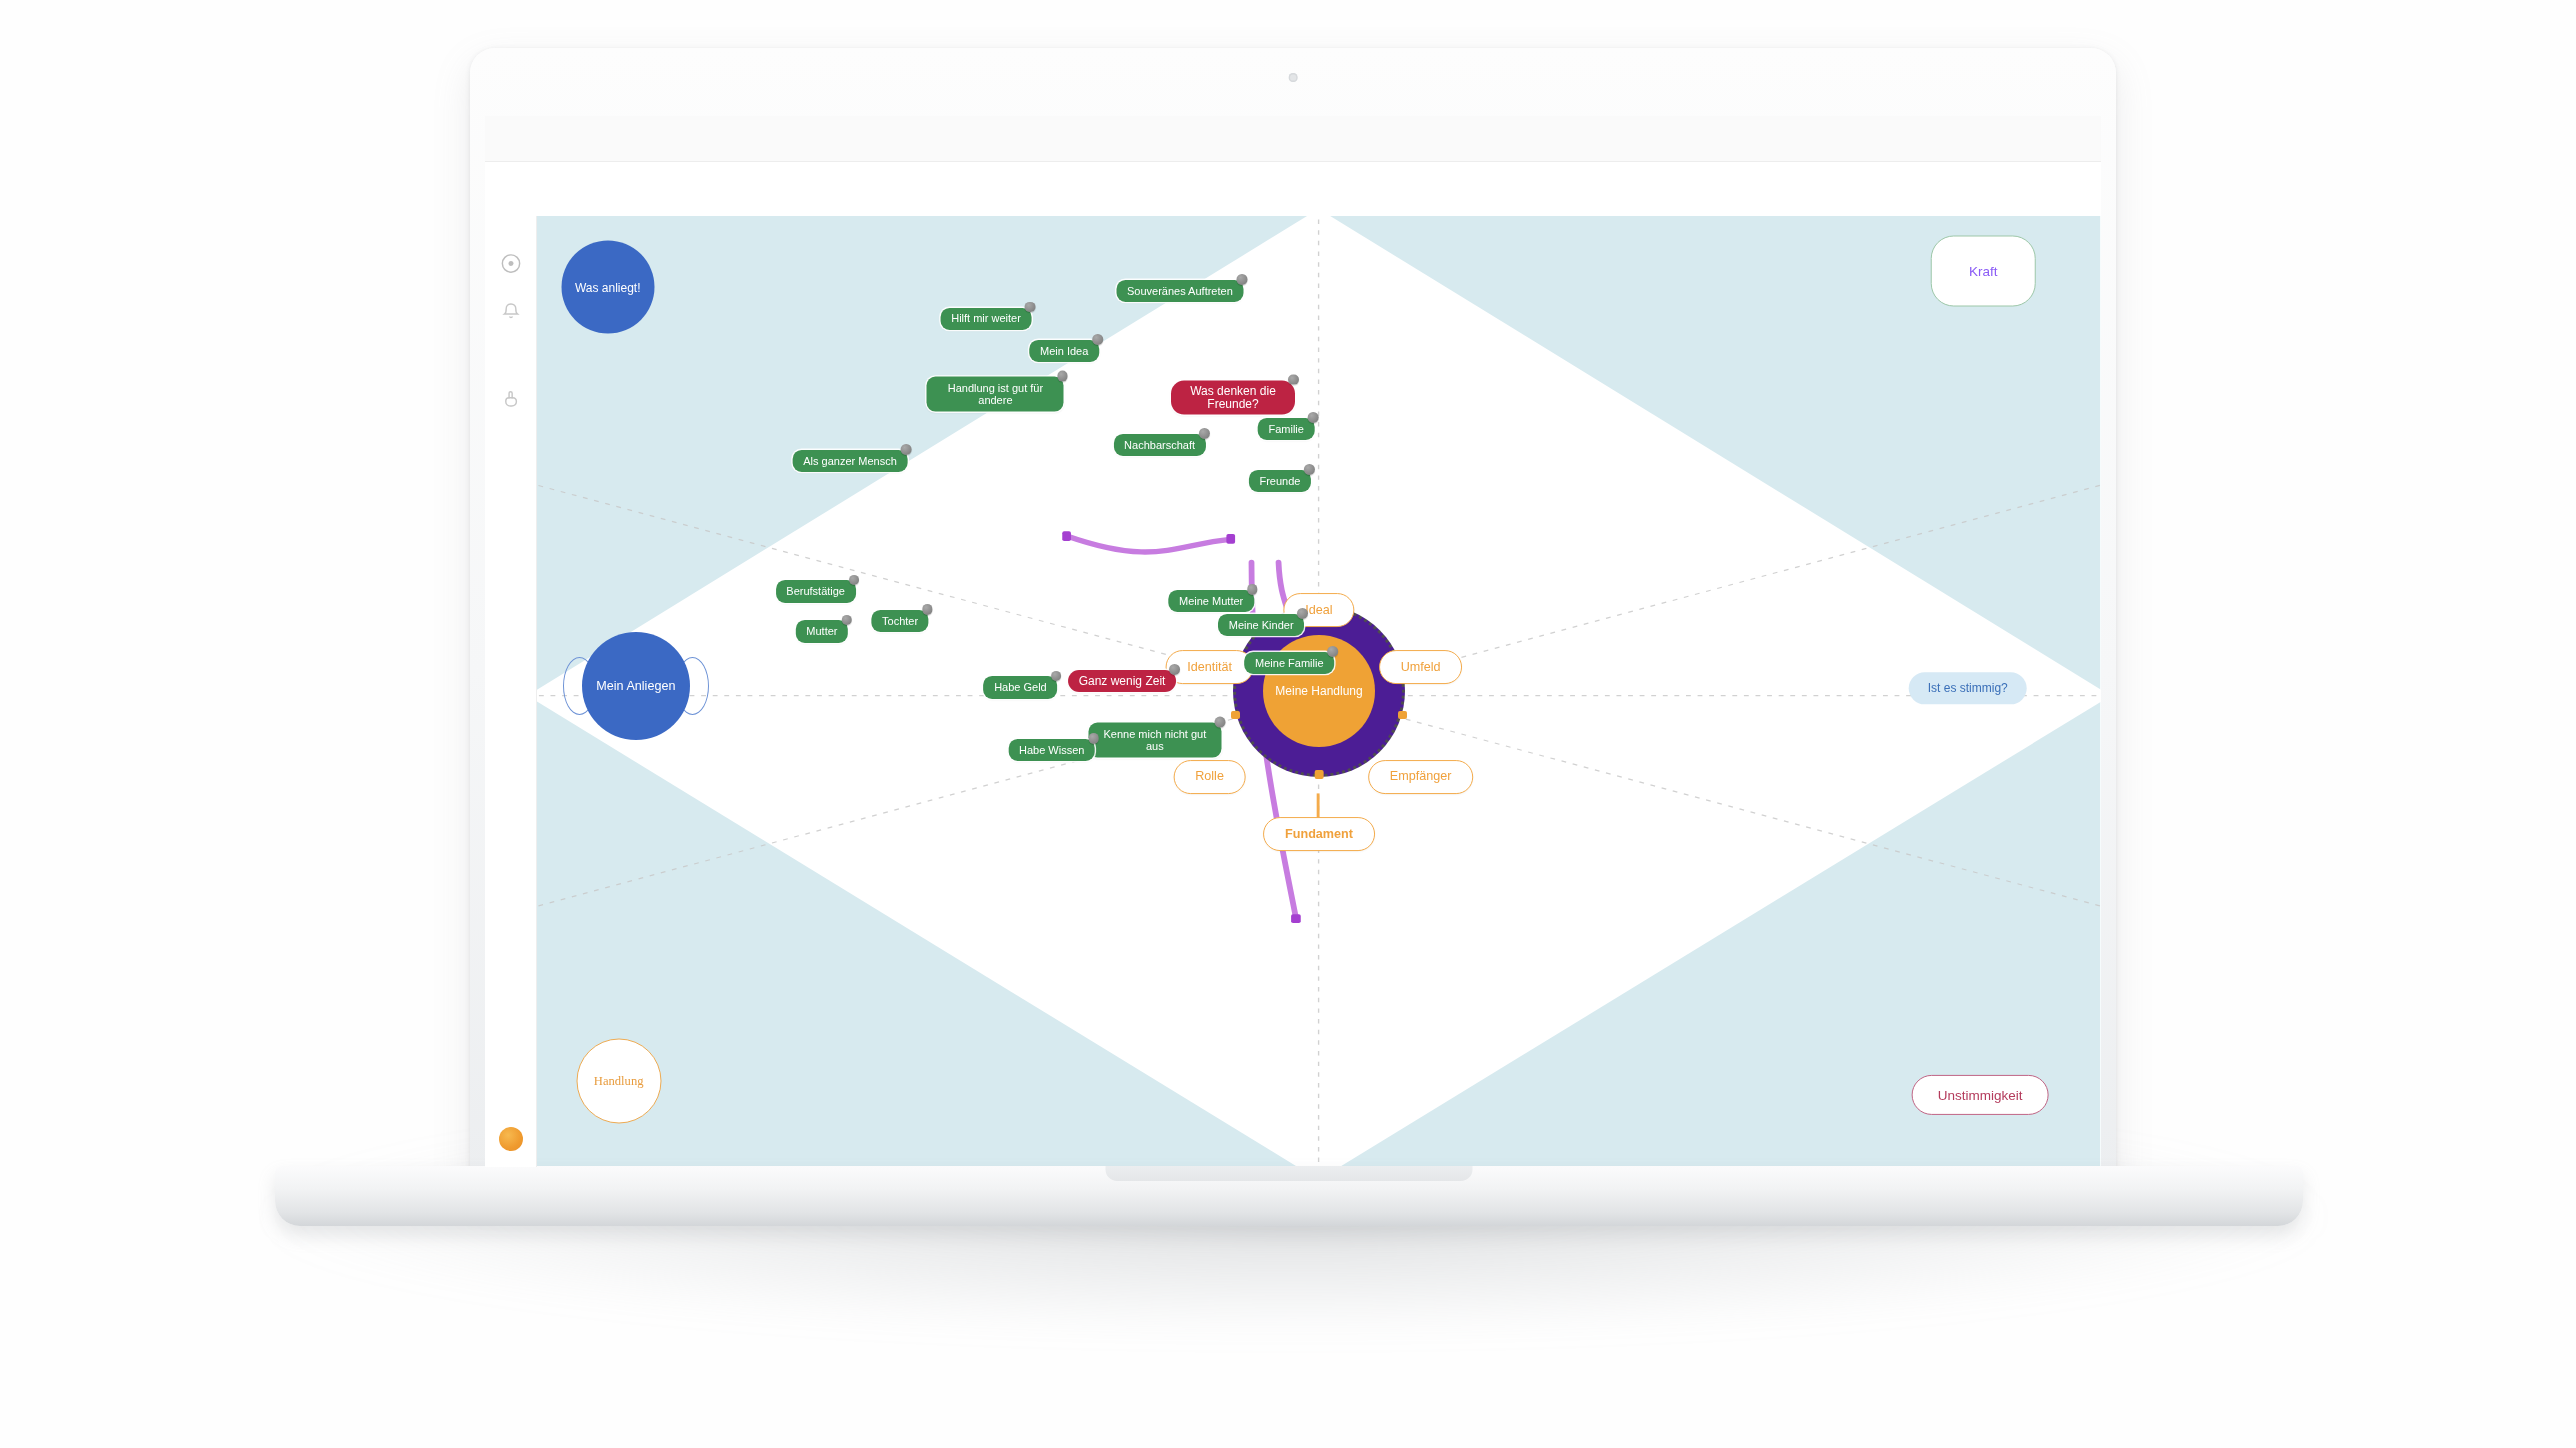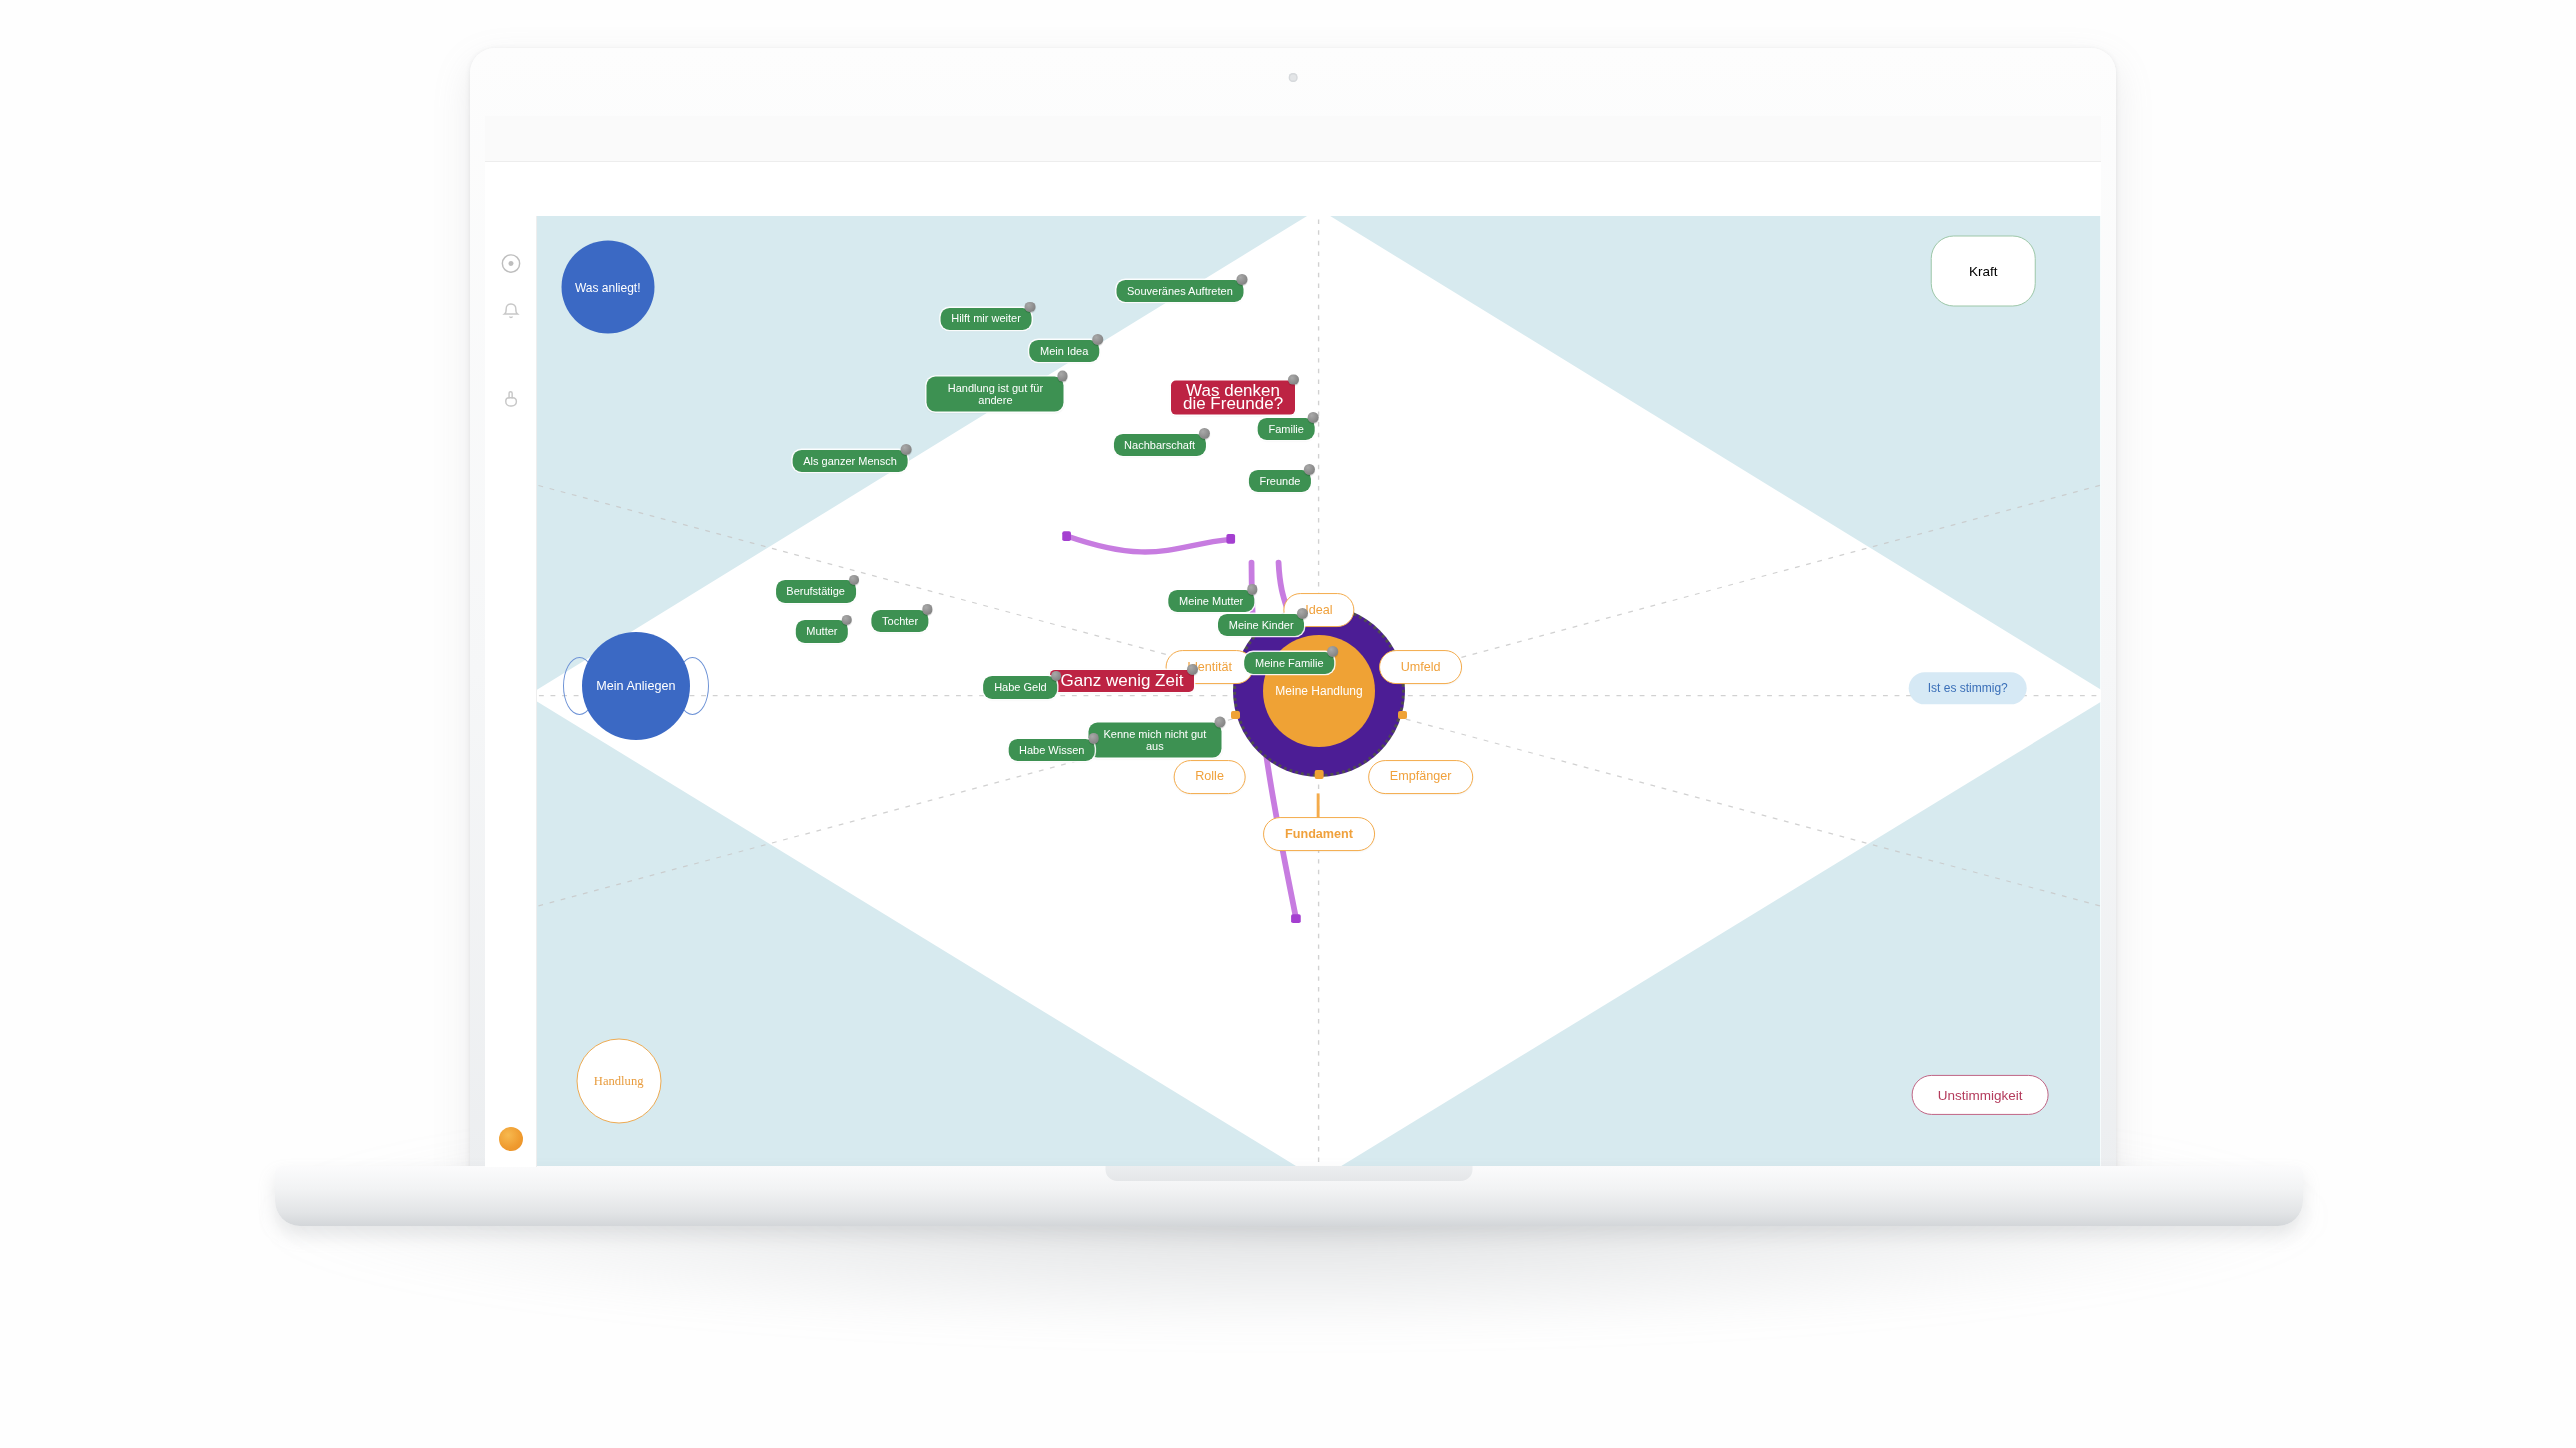--- a/index.html
+++ b/index.html
@@ -90,41 +90,41 @@
 
   .pill-green {
     background: #3d9152; color: #ffffff;
     border-radius: 9px; padding: 4.8px 10.6px;
     font-size: 11px; line-height: 12.6px;
     box-shadow: 0 0 0 1.4px rgba(255,255,255,.9), 0 1px 1.9px rgba(0,0,0,.10);
     text-align: center;
   }
   .pill-red {
     background: #bd2343; color: #ffffff;
-    border-radius: 5px; padding: 4.8px 10.6px;
-    font-size: 17px; line-height: 12.6px;
+    border-radius: 13px; padding: 4.8px 10.6px;
+    font-size: 12px; line-height: 12.6px;
     box-shadow: 0 0 0 1.4px rgba(255,255,255,.9), 0 1px 1.9px rgba(0,0,0,.10);
     text-align: center;
   }
   .pill-wrap { white-space: normal; max-width: 145px; }
   .handle {
     position: absolute; right: -3.9px; top: -5.8px;
     width: 10.6px; height: 10.6px; border-radius: 50%;
     background: radial-gradient(circle at 36% 32%, #a9a9a9, #767676);
     box-shadow: 0 1px 1px rgba(0,0,0,.2);
   }
 
   .cap-orange {
     background: #ffffff; color: #f0a13c; border: 1.9px solid #f4ab4b;
     border-radius: 21px; padding: 8.7px 21px;
     font-size: 12.6px; line-height: 14.5px; text-align: center;
     box-shadow: 0 1px 1.9px rgba(0,0,0,.04);
   }
   .cap-green-out {
-    background: #ffffff; color: #000000; border: 1.9px solid #9dc7a8;
+    background: #ffffff; color: #8b5cf6; border: 1.9px solid #9dc7a8;
     border-radius: 23px; padding: 27px 37px; font-size: 13.5px; text-align: center;
   }
   .cap-red-out {
     background: #ffffff; color: #b43b5c; border: 1.9px solid #c06484;
     border-radius: 23px; padding: 11.6px 25px; font-size: 13.5px; text-align: center;
   }
   .cap-blue-soft {
     background: #d6e9f5; color: #3a6fb8; border-radius: 17.4px;
     padding: 8.7px 19.3px; font-size: 12px; text-align: center;
   }

